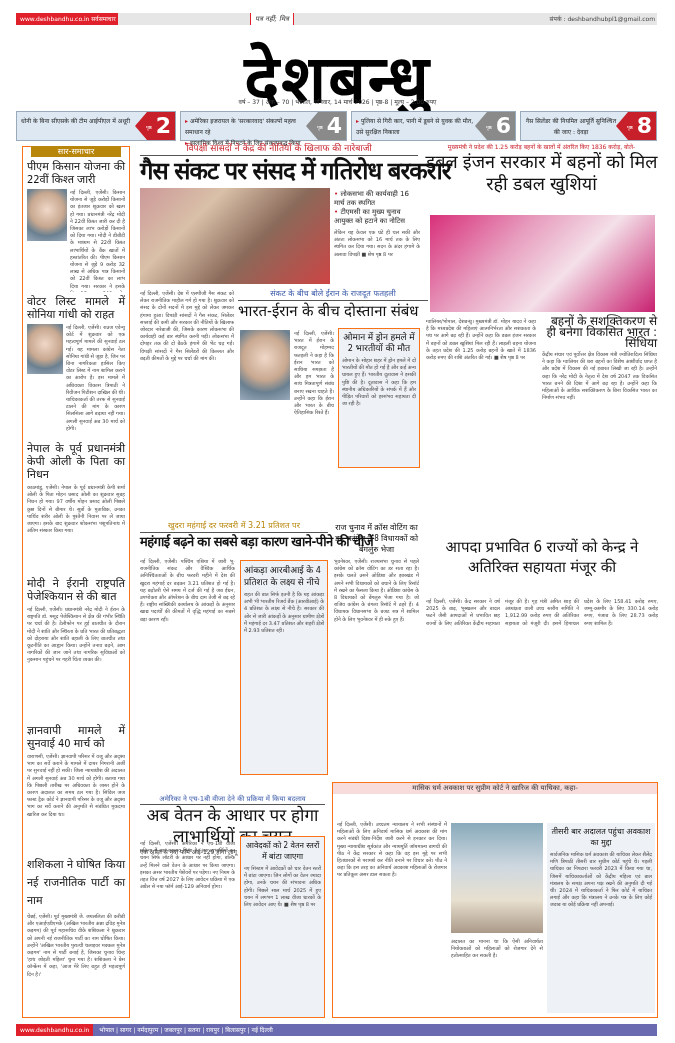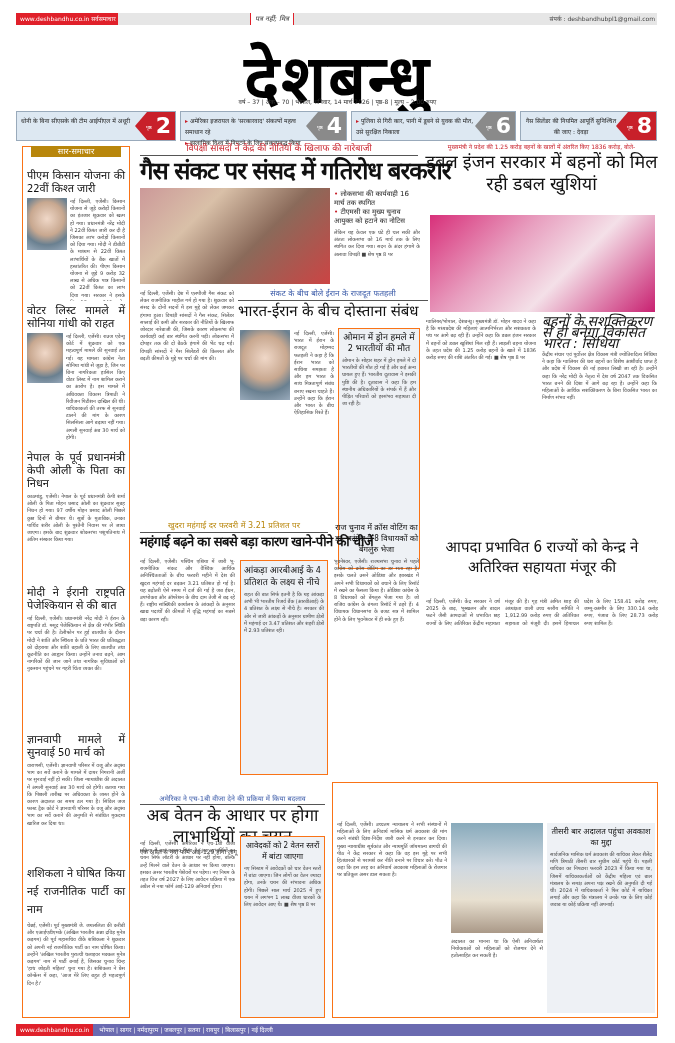--- a/index.html
+++ b/index.html
@@ -57,32 +57,32 @@
     <div class="pg grey"><small>पृष्ठ</small><span>6</span></div>
   </div>
   <div class="teaser" style="left:504px;width:137px;text-align:center;">
     <div style="width:92px;">गैस सिलेंडर की नियमित आपूर्ति सुनिश्चित की जाए : देवड़ा</div>
     <div class="pg red"><small>पृष्ठ</small><span>8</span></div>
   </div>
 </div>
 
 <div class="box" style="left:22px;top:146px;width:108px;height:872px;">
   <div style="margin:-1px 8px 0;background:#b8860b;color:#fff;text-align:center;font-size:8px;line-height:11px;">सार-समाचार</div>
-  <div style="padding:12px 4px;font-size:5px;line-height:7.2px;color:#444;text-align:justify;">
+  <div style="padding:3px 4px;font-size:5px;line-height:7.2px;color:#444;text-align:justify;">
     <div class="h" style="font-size:11px;line-height:13px;margin-bottom:3px;">पीएम किसान योजना की 22वीं किश्त जारी</div>
     <div class="photo face" style="position:relative;float:left;width:40px;height:52px;margin:0 3px 2px 0;"></div>
     <div style="height:103px;overflow:hidden;">नई दिल्ली, एजेंसी। किसान योजना से जुड़े करोड़ों किसानों का इंतजार शुक्रवार को खत्म हो गया। प्रधानमंत्री नरेंद्र मोदी ने 22वीं किश्त जारी कर दी है जिसका लाभ करोड़ों किसानों को दिया गया। मोदी ने डीबीटी के माध्यम से 22वीं किश्त लाभार्थियों के बैंक खातों में हस्तांतरित की। पीएम किसान योजना से जुड़े 9 करोड़ 32 लाख से अधिक पात्र किसानों को 22वीं किश्त का लाभ दिया गया। सरकार ने इसके लिए 18 हजार 640 करोड़ रुपए जारी किए हैं।</div>
     <div class="h" style="clear:both;font-size:11px;line-height:13px;margin:3px 0;">वोटर लिस्ट मामले में सोनिया गांधी को राहत</div>
     <div class="photo face" style="position:relative;float:left;width:36px;height:50px;margin:0 3px 2px 0;"></div>
     <div style="height:115px;overflow:hidden;">नई दिल्ली, एजेंसी। राउज एवेन्यू कोर्ट में शुक्रवार को एक महत्वपूर्ण मामले की सुनवाई टल गई। यह मामला कांग्रेस नेता सोनिया गांधी से जुड़ा है, जिन पर बिना नागरिकता हासिल किए वोटर लिस्ट में नाम शामिल कराने का आरोप है। इस मामले में अधिवक्ता विकास त्रिपाठी ने रिवीजन पिटीशन दाखिल की थी। याचिकाकर्ता की तरफ से सुनवाई टालने की मांग के कारण सिलसिला आगे बढ़ाया नहीं गया। अगली सुनवाई अब 30 मार्च को होगी।</div>
     <div class="h" style="clear:both;font-size:11px;line-height:13px;margin:3px 0;">नेपाल के पूर्व प्रधानमंत्री केपी ओली के पिता का निधन</div>
     <div style="height:90px;overflow:hidden;">काठमांडू, एजेंसी। नेपाल के पूर्व प्रधानमंत्री केपी शर्मा ओली के पिता मोहन प्रसाद ओली का शुक्रवार सुबह निधन हो गया। 97 वर्षीय मोहन प्रसाद ओली पिछले कुछ दिनों से बीमार थे। सूत्रों के मुताबिक, उनका पार्थिव शरीर ओली के पुश्तैनी निवास पर ले जाया जाएगा। इसके बाद शुक्रवार शोकसभा पशुपतिनाथ में अंतिम संस्कार किया गया।</div>
     <div class="h" style="font-size:11px;line-height:13px;margin:3px 0;">मोदी ने ईरानी राष्ट्रपति पेजेश्कियान से की बात</div>
     <div style="height:115px;overflow:hidden;">नई दिल्ली, एजेंसी। प्रधानमंत्री नरेंद्र मोदी ने ईरान के राष्ट्रपति डॉ. मसूद पेजेश्कियान से क्षेत्र की गंभीर स्थिति पर चर्चा की है। टेलीफोन पर हुई बातचीत के दौरान मोदी ने शांति और स्थिरता के प्रति भारत की प्रतिबद्धता को दोहराया और शांति बहाली के लिए बातचीत तथा कूटनीति का आह्वान किया। उन्होंने तनाव बढ़ने, आम नागरिकों की जान जाने तथा नागरिक सुविधाओं को नुकसान पहुंचने पर गहरी चिंता व्यक्त की।</div>
-    <div class="h" style="font-size:11px;line-height:13px;margin:3px 0;">ज्ञानवापी मामले में सुनवाई 50 मार्च को</div>
+    <div class="h" style="font-size:11px;line-height:13px;margin:3px 0;">ज्ञानवापी मामले में सुनवाई 40 मार्च को</div>
     <div style="height:100px;overflow:hidden;">वाराणसी, एजेंसी। ज्ञानवापी परिसर में वजू और अदृश्य भाग का सर्वे कराने के मामले में दायर निगरानी अर्जी पर सुनवाई नहीं हो सकी। जिला न्यायाधीश की अदालत में अगली सुनवाई अब 30 मार्च को होगी। बताया गया कि पिछली तारीख पर अधिवक्ता के व्यस्त होने के कारण अदालत का समय टल गया है। सिविल जज फास्ट ट्रैक कोर्ट ने ज्ञानवापी परिसर के वजू और अदृश्य भाग का सर्वे कराने की अनुमति से संबंधित मुकदमा खारिज कर दिया था।</div>
     <div class="h" style="font-size:11px;line-height:18px;margin:3px 0;">शशिकला ने घोषित किया नई राजनीतिक पार्टी का नाम</div>
     <div style="height:110px;overflow:hidden;">चेन्नई, एजेंसी। पूर्व मुख्यमंत्री जे. जयललिता की करीबी और एआईएडीएमके (अखिल भारतीय अन्ना द्रविड़ मुनेत्र कड़गम) की पूर्व महासचिव वीके शशिकला ने शुक्रवार को अपनी नई राजनीतिक पार्टी का नाम घोषित किया। उन्होंने 'अखिल भारतीय पुरात्ची थलाइवर मक्कल मुनेत्र कड़गम' नाम से पार्टी बनाई है, जिसका चुनाव चिन्ह 'हाथ जोड़ती महिला' चुना गया है। शशिकला ने प्रेस कॉन्फ्रेंस में कहा, 'आज मेरे लिए बहुत ही महत्वपूर्ण दिन है।'</div>
   </div>
 </div>
 
 <div style="position:absolute;left:140px;top:142px;width:278px;">
   <div class="kicker rule" style="font-size:9px;line-height:13px;">विपक्षी सांसदों ने केंद्र की नीतियों के खिलाफ की नारेबाजी</div>
   <div class="h" style="font-size:24px;line-height:30px;font-weight:bold;white-space:nowrap;letter-spacing:-1px;">गैस संकट पर संसद में गतिरोध बरकरार</div>
 </div>
@@ -93,33 +93,33 @@
   <div class="col" style="position:relative;margin-top:3px;height:32px;">लेकिन यह केवल एक घंटे ही चल सकी और अंततः लोकसभा को 16 मार्च तक के लिए स्थगित कर दिया गया। सदन के अंदर हंगामे के अलावा विपक्षी ■ शेष पृष्ठ 8 पर</div>
 </div>
 <div class="col" style="left:140px;top:290px;width:94px;height:225px;">नई दिल्ली, एजेंसी। देश में एलपीजी गैस संकट को लेकर राजनीतिक माहौल गर्म हो गया है। शुक्रवार को संसद के दोनों सदनों में इस मुद्दे को लेकर जमकर हंगामा हुआ। विपक्षी सांसदों ने गैस संकट, सिलेंडर सप्लाई की कमी और सरकार की नीतियों के खिलाफ जोरदार नारेबाजी की, जिसके कारण लोकसभा की कार्यवाही कई बार स्थगित करनी पड़ी। लोकसभा में दोपहर तक की दो बैठकें हंगामे की भेंट चढ़ गईं। विपक्षी सांसदों ने गैस सिलेंडरों की किल्लत और बढ़ती कीमतों के मुद्दे पर चर्चा की मांग की।</div>
 
 <div style="position:absolute;left:238px;top:288px;width:190px;">
   <div class="kicker rule" style="color:#3a5aa8;font-size:8px;line-height:12px;">संकट के बीच बोले ईरान के राजदूत फतहली</div>
   <div class="h" style="font-size:15px;line-height:20px;white-space:nowrap;">भारत-ईरान के बीच दोस्ताना संबंध</div>
 </div>
 <div class="photo face" style="left:240px;top:330px;width:50px;height:70px;"></div>
 <div class="col" style="left:294px;top:330px;width:40px;height:185px;">नई दिल्ली, एजेंसी। भारत में ईरान के राजदूत मोहम्मद फतहली ने कहा है कि ईरान भारत को साथिया समझता है और हम भारत के साथ मित्रतापूर्ण संबंध बनाए रखना चाहते हैं। उन्होंने कहा कि ईरान और भारत के बीच ऐतिहासिक रिश्ते हैं।</div>
-<div class="box shaded" style="left:338px;top:328px;width:82px;height:241px;padding:3px;">
+<div class="box shaded" style="left:338px;top:328px;width:82px;height:140px;padding:3px;">
   <div class="h" style="font-size:9px;line-height:11px;text-align:center;">ओमान में ड्रोन हमले में 2 भारतीयों की मौत</div>
   <div style="font-size:5px;line-height:7.2px;color:#444;text-align:justify;margin-top:3px;">ओमान के सोहार शहर में ड्रोन हमले में दो भारतीयों की मौत हो गई है और कई अन्य घायल हुए हैं। भारतीय दूतावास ने इसकी पुष्टि की है। दूतावास ने कहा कि हम स्थानीय अधिकारियों के संपर्क में हैं और पीड़ित परिवारों को हरसंभव सहायता दी जा रही है।</div>
 </div>
 
 <div style="position:absolute;left:424px;top:142px;width:235px;">
   <div class="kicker" style="font-size:6px;line-height:9px;white-space:nowrap;overflow:hidden;">मुख्यमंत्री ने प्रदेश की 1.25 करोड़ बहनों के खातों में अंतरित किए 1836 करोड़, बोले-</div>
   <div class="h" style="font-size:18px;line-height:22px;text-align:center;">डबल इंजन सरकार में बहनों को मिल रही डबल खुशियां</div>
 </div>
 <div class="photo pink" style="left:430px;top:215px;width:225px;height:97px;"></div>
 <div class="col" style="left:426px;top:318px;width:110px;height:198px;">ग्वालियर/भोपाल, देशबन्धु। मुख्यमंत्री डॉ. मोहन यादव ने कहा है कि मध्यप्रदेश की महिलाएं आत्मनिर्भरता और सशक्तता के पथ पर आगे बढ़ रही हैं। उन्होंने कहा कि डबल इंजन सरकार में बहनों को डबल खुशियां मिल रही हैं। लाड़ली बहना योजना के तहत प्रदेश की 1.25 करोड़ बहनों के खाते में 1836 करोड़ रुपए की राशि अंतरित की गई। ■ शेष पृष्ठ 8 पर</div>
 <div style="position:absolute;left:542px;top:316px;width:115px;">
-  <div class="h" style="font-size:14px;line-height:11px;text-align:left;font-style:italic;">बहनों के सशक्तिकरण से ही बनेगा विकसित भारत : सिंधिया</div>
+  <div class="h" style="font-size:12px;line-height:11px;text-align:right;">बहनों के सशक्तिकरण से ही बनेगा विकसित भारत : सिंधिया</div>
   <div class="col" style="position:relative;height:170px;margin-top:2px;">केंद्रीय संचार एवं पूर्वोत्तर क्षेत्र विकास मंत्री ज्योतिरादित्य सिंधिया ने कहा कि ग्वालियर की धरा बहनों का विशेष आशीर्वाद प्राप्त है और प्रदेश में विकास की नई इबारत लिखी जा रही है। उन्होंने कहा कि नरेंद्र मोदी के नेतृत्व में देश वर्ष 2047 तक विकसित भारत बनने की दिशा में आगे बढ़ रहा है। उन्होंने कहा कि महिलाओं के आर्थिक सशक्तिकरण के बिना विकसित भारत का निर्माण संभव नहीं।</div>
 </div>
 
 <div style="position:absolute;left:140px;top:520px;width:188px;">
   <div class="kicker rule" style="color:#b8860b;font-size:8px;line-height:12px;">खुदरा महंगाई दर फरवरी में 3.21 प्रतिशत पर</div>
   <div class="h" style="font-size:13px;line-height:18px;font-weight:bold;white-space:nowrap;letter-spacing:-0.5px;">महंगाई बढ़ने का सबसे बड़ा कारण खाने-पीने की चीजें</div>
 </div>
 <div class="col" style="left:140px;top:558px;width:95px;height:217px;">नई दिल्ली, एजेंसी। पश्चिम एशिया में जारी भू-राजनीतिक संकट और वैश्विक आर्थिक अनिश्चितताओं के बीच फरवरी महीने में देश की खुदरा महंगाई दर बढ़कर 3.21 प्रतिशत हो गई है। यह बढ़ोतरी ऐसे समय में दर्ज की गई है जब ईंधन, उपभोक्ता और ऑपरेशन के बीच दाम तेजी से बढ़ रहे हैं। राष्ट्रीय सांख्यिकी कार्यालय के आंकड़ों के अनुसार खाद्य पदार्थों की कीमतों में वृद्धि महंगाई का सबसे बड़ा कारण रही।</div>
 <div class="box shaded" style="left:240px;top:560px;width:88px;height:215px;padding:3px;">
   <div class="h" style="font-size:9px;line-height:12px;">आंकड़ा आरबीआई के 4 प्रतिशत के लक्ष्य से नीचे</div>
@@ -141,20 +141,21 @@
   <div class="h" style="font-size:17px;line-height:21px;text-align:center;">अब वेतन के आधार पर होगा लाभार्थियों का चयन</div>
   <div style="font-size:6px;line-height:9px;color:#333;">एक अप्रैल से नया फॉर्म आई-129 होगा लागू</div>
 </div>
 <div class="col" style="left:140px;top:840px;width:95px;height:178px;">नई दिल्ली, एजेंसी। अमेरिका ने एच-1बी वीजा प्रक्रिया में बड़ा बदलाव किया है। अब लाभार्थियों का चयन सिर्फ लॉटरी के आधार पर नहीं होगा, बल्कि उन्हें मिलने वाले वेतन के आधार पर किया जाएगा। इसका असर भारतीय पेशेवरों पर पड़ेगा। नए नियम के तहत वित्त वर्ष 2027 के लिए आवेदन प्रक्रिया में एक अप्रैल से नया फॉर्म आई-129 अनिवार्य होगा।</div>
 <div class="box shaded" style="left:240px;top:836px;width:85px;height:182px;padding:3px;">
   <div class="h" style="font-size:8px;line-height:11px;text-align:center;">आवेदकों को 2 वेतन स्तरों में बांटा जाएगा</div>
   <div style="font-size:5px;line-height:7.2px;color:#444;text-align:justify;margin-top:3px;">नए सिस्टम में आवेदकों को चार वेतन स्तरों में बांटा जाएगा। जिन लोगों का वेतन ज्यादा होगा, उनके चयन की संभावना अधिक होगी। पिछले साल मार्च 2025 में हुए चयन में लगभग 1 लाख वीजा धारकों के लिए आवेदन आए थे। ■ शेष पृष्ठ 8 पर</div>
 </div>
 
 <div class="box" style="left:332px;top:782px;width:326px;height:236px;">
+  <div class="kicker" style="background:#f8dcdc;color:#333;font-size:7px;line-height:11px;">मासिक धर्म अवकाश पर सुप्रीम कोर्ट ने खारिज की याचिका, कहा-</div>
   <div class="col" style="left:4px;top:38px;width:110px;height:190px;">नई दिल्ली, एजेंसी। उच्चतम न्यायालय ने सभी संस्थानों में महिलाओं के लिए अनिवार्य मासिक धर्म अवकाश की मांग करने संबंधी दिशा-निर्देश जारी करने से इनकार कर दिया। मुख्य न्यायाधीश सूर्यकांत और न्यायमूर्ति जॉयमाल्य बागची की पीठ ने केंद्र सरकार से कहा कि वह इस मुद्दे पर सभी हितधारकों से परामर्श कर नीति बनाने पर विचार करे। पीठ ने कहा कि इस तरह का अनिवार्य अवकाश महिलाओं के रोजगार पर प्रतिकूल असर डाल सकता है।</div>
   <div class="photo court" style="left:118px;top:40px;width:92px;height:110px;"></div>
   <div class="col" style="left:118px;top:155px;width:92px;height:70px;">अदालत का मानना था कि ऐसी अनिवार्यता नियोक्ताओं को महिलाओं को रोजगार देने से हतोत्साहित कर सकती है।</div>
   <div class="shaded" style="position:absolute;left:214px;top:40px;width:108px;height:190px;padding:3px;">
     <div class="h" style="font-size:8px;line-height:11px;text-align:center;">तीसरी बार अदालत पहुंचा अवकाश का मुद्दा</div>
     <div style="font-size:5px;line-height:7.2px;color:#444;text-align:justify;margin-top:3px;">सार्वजनिक मासिक धर्म अवकाश की याचिका लेकर शैलेंद्र मणि त्रिपाठी तीसरी बार सुप्रीम कोर्ट पहुंचे थे। पहली याचिका का निपटारा फरवरी 2023 में किया गया था, जिसमें याचिकाकर्ताओं को केंद्रीय महिला एवं बाल मंत्रालय के समक्ष अपना पक्ष रखने की अनुमति दी गई थी। 2024 में याचिकाकर्ता ने फिर कोर्ट में याचिका लगाई और कहा कि मंत्रालय ने उनके पत्र के लिए कोई जवाब या कोई प्रक्रिया नहीं अपनाई।</div>
   </div>
 </div>
 
 <div class="bottombar">

